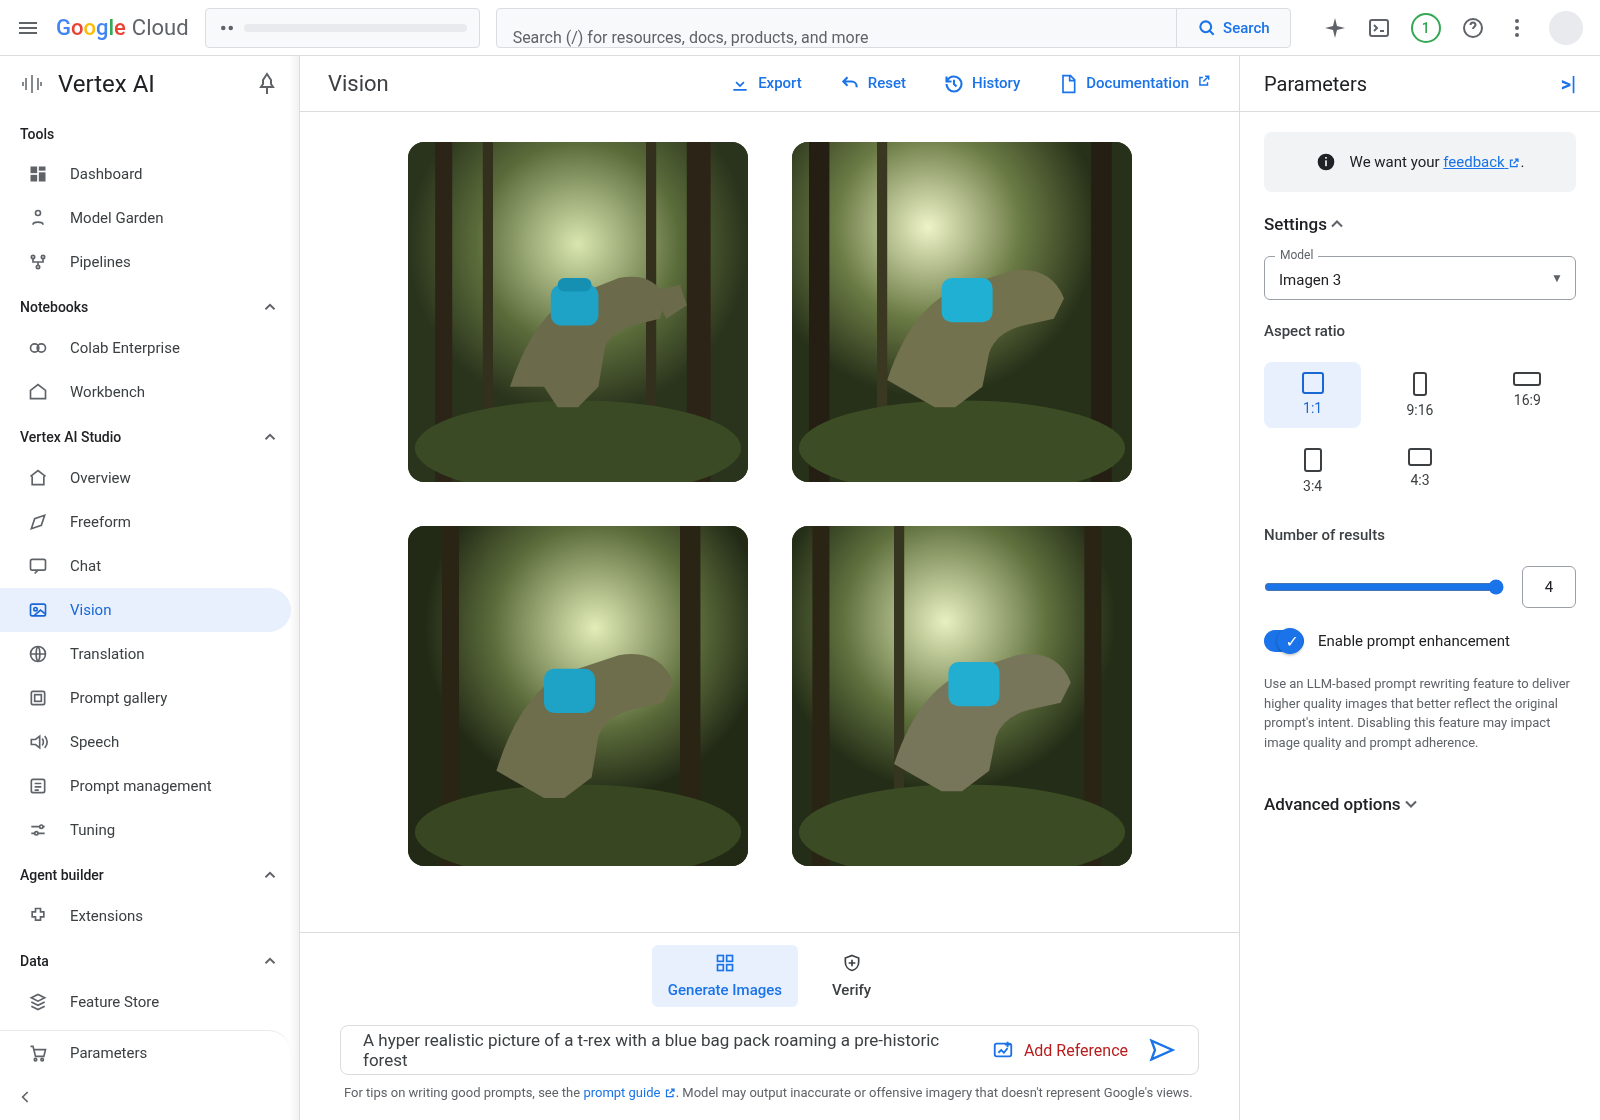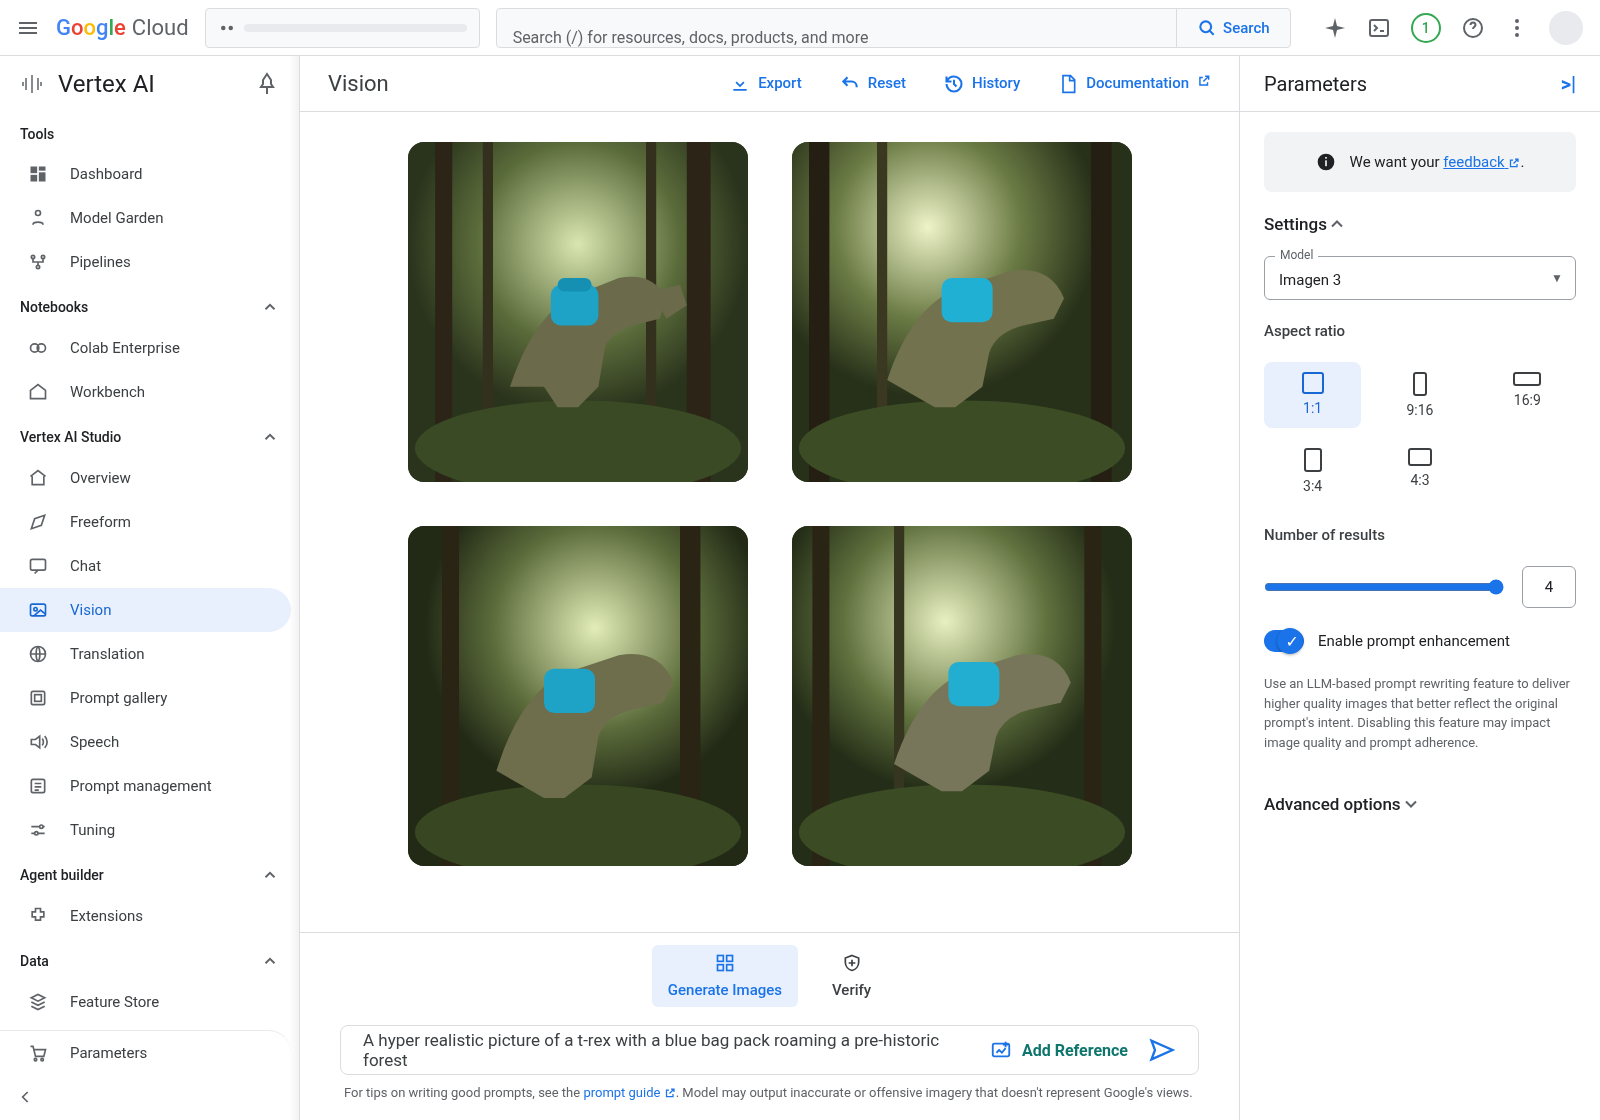--- a/index.html
+++ b/index.html
@@ -50,21 +50,21 @@
   .gallery{ flex:1; overflow:auto; padding:30px 40px; display:grid; grid-template-columns:repeat(2, 340px); grid-auto-rows:340px; gap:44px; justify-content:center; }
   .gen-img{ width:340px; height:340px; border-radius:16px; overflow:hidden; position:relative; background:linear-gradient(160deg,#3a4a2e 0%, #58683a 35%, #2d3820 100%); display:flex; align-items:center; justify-content:center; }
   .gen-img svg{ width:100%; height:100%; }
 
   .prompt-area{ border-top:1px solid #dadce0; padding:0 20px 10px; }
   .tabs{ display:flex; justify-content:center; gap:18px; padding:12px 0; }
   .tab{ display:flex; align-items:center; gap:8px; font-size:15px; font-weight:500; padding:8px 16px; border-radius:6px; cursor:pointer; color:#3c4043;flex-direction:column;}
   .tab.active{ background:#e8f0fe; color:#1a73e8; }
   .prompt-box{ border:1px solid #dadce0; border-radius:8px; margin:6px 20px; padding:4px 22px; display:flex; align-items:center; gap:20px; }
   .prompt-box .txt{ flex:1; font-size:17px; color:#3c4043; }
-  .add-ref{ display:flex; align-items:center; gap:10px; color:#0f766e; font-weight:700; font-size:16px; cursor:pointer; }
+  .add-ref{ display:flex; align-items:center; gap:10px; color:#b91c1c; font-weight:400; font-size:16px; cursor:pointer; }
   .send{ color:#1a73e8; width:28px; height:28px; cursor:pointer; }
   .footer-note{ font-size:13px; color:#5f6368; margin:10px 24px; }
   .footer-note a{ color:#1a73e8; text-decoration:none; }
 
   
   .params-head{ display:flex; align-items:center; height:56px; padding:0 24px; border-bottom:1px solid #dadce0; justify-content:space-between;}
   .params-head .p-title{ font-size:20px; }
   .params-body{ padding:20px 24px; display:flex; flex-direction:column; gap:22px; overflow:auto; }
   .feedback-box{ background:#f1f3f4; border-radius:8px; padding:20px; display:flex; align-items:center; gap:14px; font-size:15px; justify-content:center;}
   .feedback-box a{ color:#1a73e8; text-decoration:underline; }

